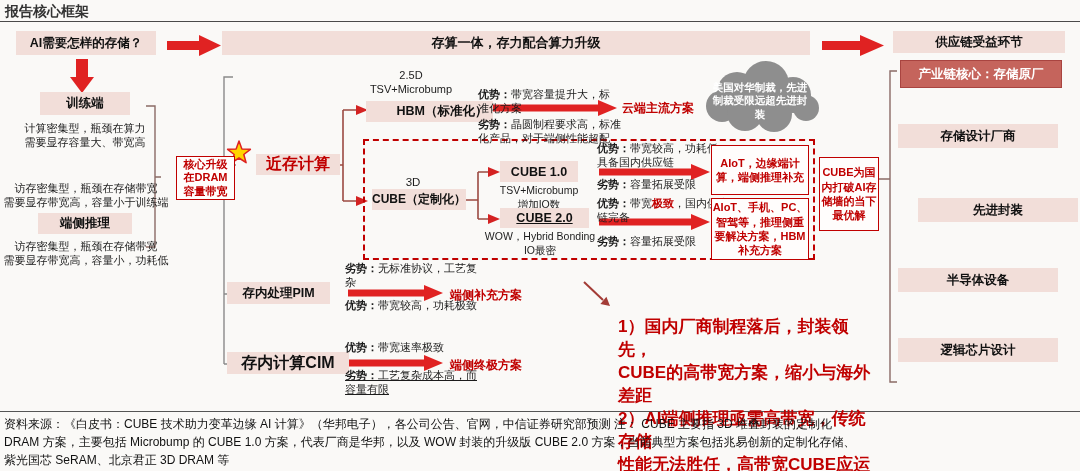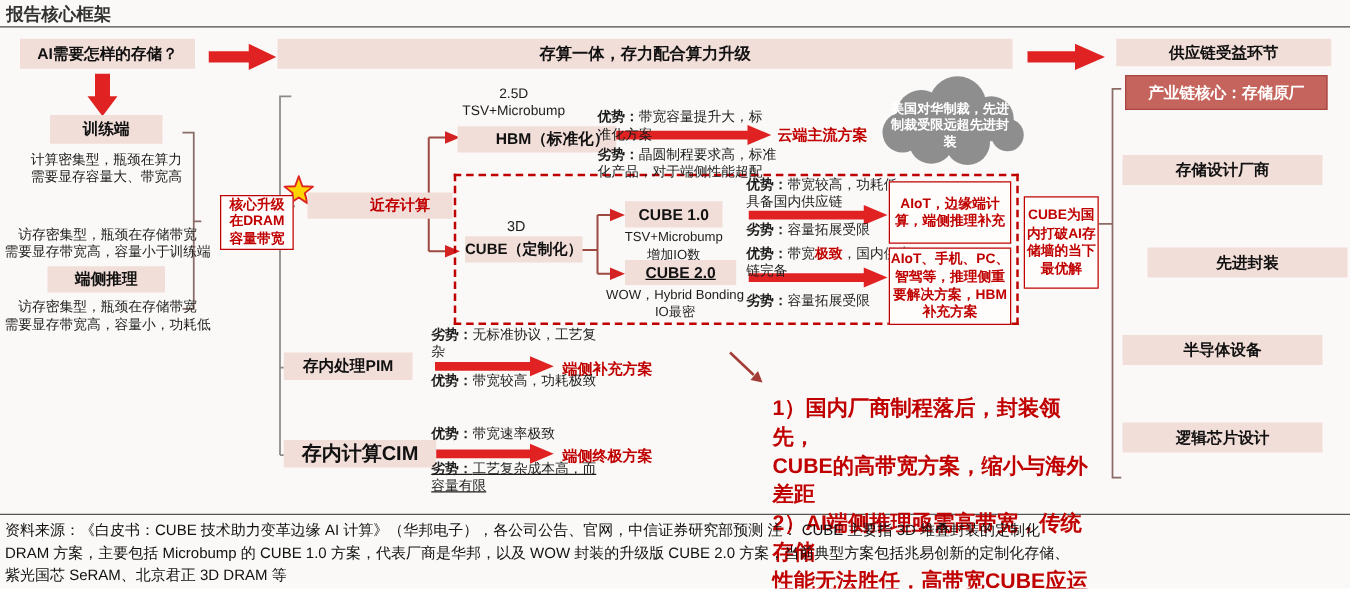--- a/index.html
+++ b/index.html
@@ -97,21 +97,21 @@
 需要显存带宽高，容量小于训练端</div>
 
   <div class="abs ctr pbox z2" style="left:38px;top:213px;width:94px;height:21px;font-size:12.5px;">端侧推理</div>
   <div class="abs ctr note pre z2" style="left:0px;top:238px;width:172px;height:30px;">访存密集型，瓶颈在存储带宽
 需要显存带宽高，容量小，功耗低</div>
 
   <div class="abs ctr rbox pre z2" style="left:161px;top:156px;width:57px;height:42px;font-size:11px;line-height:1.2;margin-left:15px;">核心升级
 在DRAM
 容量带宽</div>
 
-  <div class="abs ctr pbox z2" style="left:246px;top:154px;width:84px;height:21px;font-size:12px;color:#c00000;padding-left:32px;">近存计算</div>
+  <div class="abs ctr pbox z2" style="left:256px;top:154px;width:84px;height:21px;font-size:16px;color:#c00000;">近存计算</div>
 
   <div class="abs ctr note pre z2" style="left:352px;top:66px;width:118px;height:32px;font-size:11px;">2.5D
 TSV+Microbump</div>
   <div class="abs ctr pbox z2" style="left:366px;top:101px;width:102px;height:21px;font-size:12.5px;padding-left:25px;">HBM（标准化）</div>
 
   <div class="abs note z2" style="left:478px;top:87px;width:142px;">
     <span class="b">优势：</span><span>带宽容量提升大，标准化方案</span>
   </div>
   <div class="abs note z2" style="left:478px;top:117px;width:144px;">
     <span class="b">劣势：</span><span>晶圆制程要求高，标准化产品，对于端侧性能超配</span>

